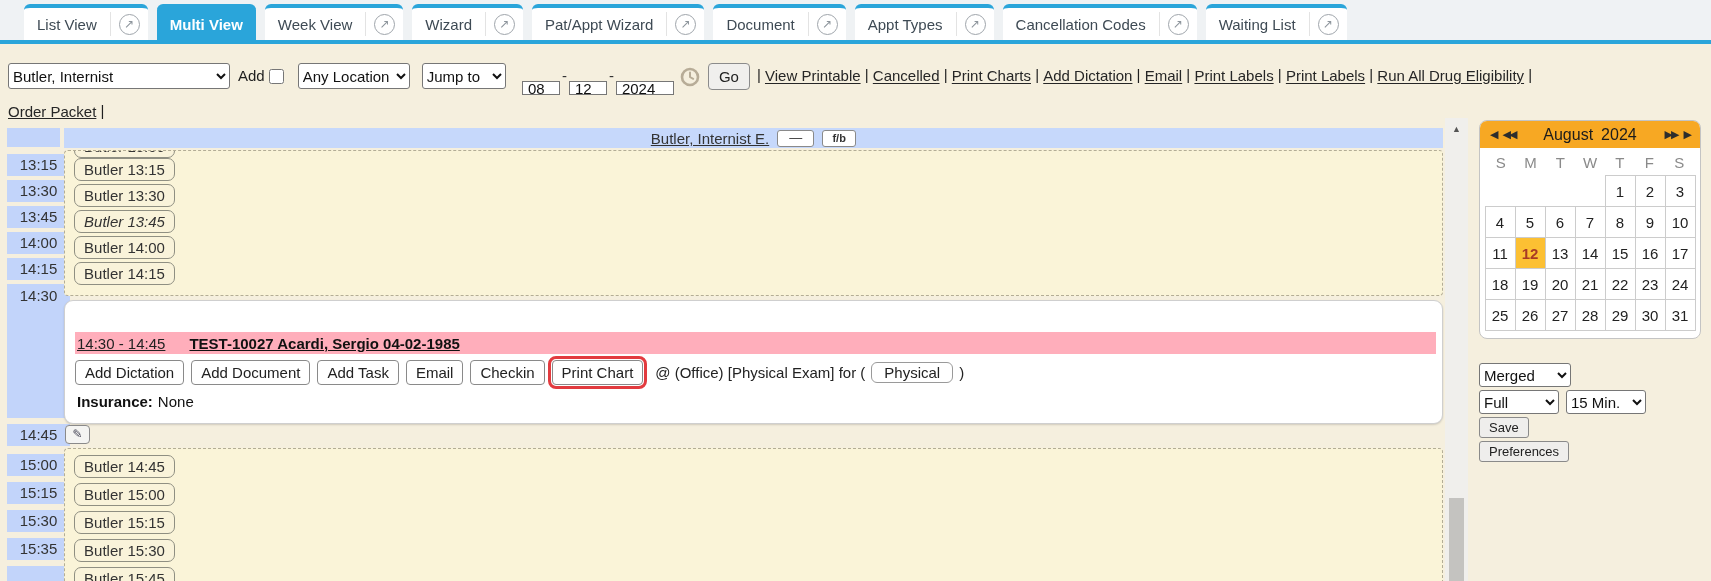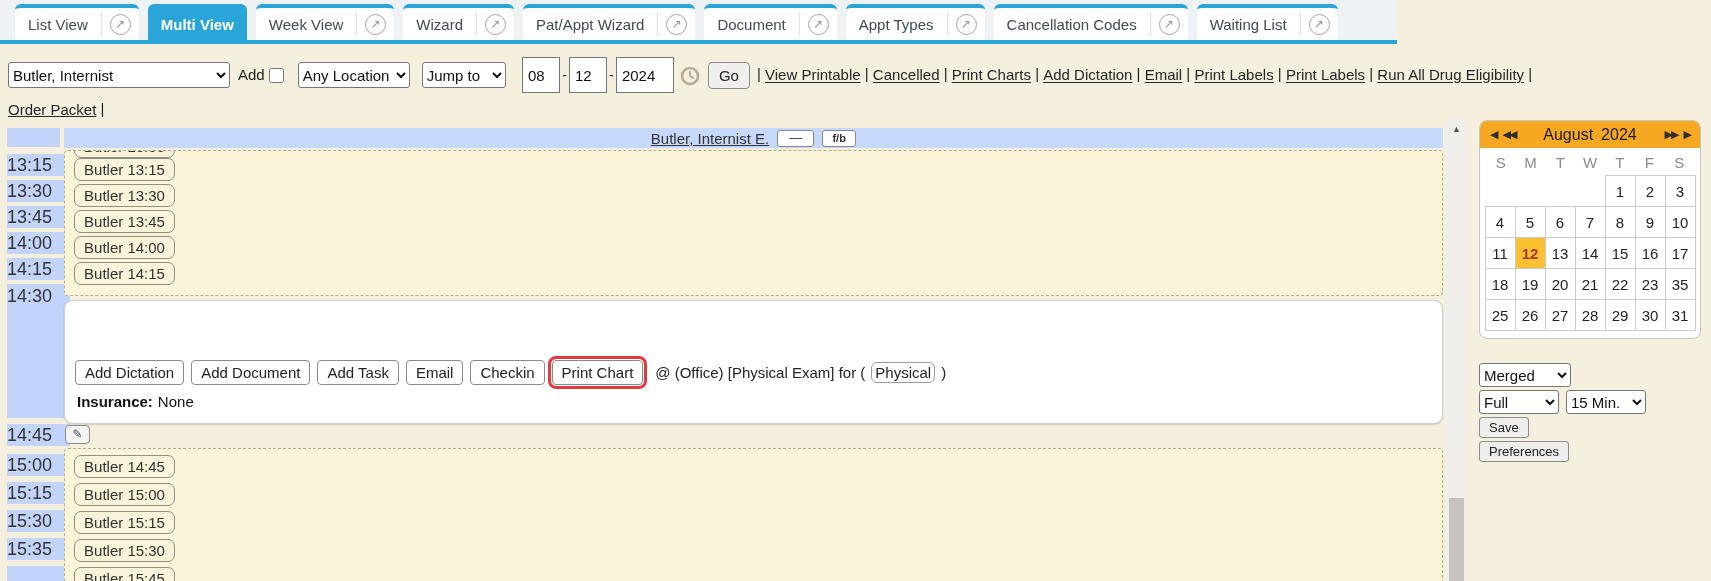--- a/index.html
+++ b/index.html
@@ -1,70 +1,70 @@
 <!DOCTYPE html>
 <html><head>
 <meta charset="utf-8">
 <style>
 *{box-sizing:border-box;margin:0;padding:0;font-family:"Liberation Sans","DejaVu Sans",sans-serif;}
 html,body{width:1711px;height:581px;}
 body{position:relative;background:#f5efde;overflow:hidden;}
 a{cursor:pointer;}
 
 
-.tabstrip{position:absolute;top:0;left:0;width:1397px;height:44px;background:#eff2f4;border-bottom:4px solid #2aa5da;display:flex;align-items:flex-end;gap:9px;padding-left:15px;}
+.tabstrip{position:absolute;top:0;left:0;width:1711px;height:44px;background:#eff2f4;border-bottom:4px solid #2aa5da;display:flex;align-items:flex-end;gap:9px;padding-left:24px;}
 .tab{display:flex;align-items:center;height:36px;background:#fff;border-radius:6px 6px 0 0;border-top:4px solid #2aa5da;color:#3e4a54;font-size:15px;cursor:pointer;white-space:nowrap;}
 .tab-label{padding:0 13px;}
 .tab-sep{width:1px;height:24px;background:#e3e3e3;}
 .tab-arrow{width:21px;height:21px;border:1px solid #9fa5ab;border-radius:50%;color:#8d959c;font-size:12px;line-height:19px;text-align:center;margin:0 8px;flex:none;}
 .tab.active{background:#2aa5da;color:#fff;font-weight:bold;}
 
 
 .toolbar{position:absolute;top:57px;left:8px;width:1532px;font-size:15px;color:#1e1e1e;line-height:30px;}
 .toolbar *{vertical-align:middle;}
 select{height:26px;font-size:15px;border:1px solid #767676;border-radius:3px;background:#fff;color:#111;}
 .sel-provider{width:222px;margin-right:8px;}
 .lbl-add{margin-right:4px;}
 .cb-add{width:15px;height:15px;margin-right:14px;}
 .sel-loc{width:112px;margin-right:12px;}
 .sel-jump{width:84px;margin-right:12px;}
-.date-in{width:38px;height:36px;border:1px solid #767676;font-size:15px;padding:0 5px;background:#fff;color:#111;}
+.date-in{width:38px;height:14px;border:1px solid #767676;font-size:15px;padding:0 5px;background:#fff;color:#111;margin-top:24px;}
 .date-in.yr{width:58px;}
 .dsep{padding:0 2px;color:#333;}
 .clock{display:inline-block;margin:0 8px 0 6px;}
 .btn-go{height:27px;padding:0 10px;font-size:15px;background:#f0efed;border:1px solid #8b8b8b;border-radius:4px;color:#222;margin-right:7px;cursor:pointer;}
 .links{color:#1f1f1f;}
 .links a{color:#262626;text-decoration:underline;}
 
 
 .sched{position:absolute;left:0;top:118px;width:1444px;height:463px;overflow:hidden;}
 .tcol{position:absolute;left:7px;top:0;width:53px;height:100%;}
 .time-hdr{position:absolute;left:0;top:10px;width:53px;height:19px;background:#c2d4fa;}
-.time-cell{position:absolute;left:0;width:63px;height:22px;background:#c2d4fa;color:#333;font-size:18px;text-align:left;line-height:22px;}
+.time-cell{position:absolute;left:0;width:63px;height:22px;background:#c2d4fa;color:#333;font-size:15px;text-align:center;line-height:22px;}
 .time-cell.tall{line-height:24px;}
 .mcol{position:absolute;left:64px;top:0;width:1379px;height:100%;}
 .colhdr{position:absolute;top:10px;left:0;width:100%;height:20px;background:#c6d8fb;display:flex;align-items:center;justify-content:center;gap:8px;font-size:15px;}
 .hdr-link{color:#333;text-decoration:underline;}
 .mini{height:17px;min-width:37px;background:#fff;border:1px solid #8a8a8a;border-radius:3px;font-size:13px;line-height:12px;color:#333;cursor:pointer;}
 .mini.fb{min-width:34px;font-size:11px;font-weight:bold;}
 .region{position:absolute;left:0;width:100%;border:1px dashed #b3ad96;border-radius:4px;background:#faf4d8;overflow:hidden;}
 .regA{top:32px;height:146px;}
 .regB{top:330px;height:300px;}
 .slotbtn{position:absolute;left:9px;width:101px;height:23px;background:#f9f3da;border:1px solid #8f8f82;border-radius:7px;font-size:15px;color:#333;text-align:center;line-height:20px;cursor:pointer;}
 
 
 .appt{position:absolute;top:182px;left:0;width:100%;height:124px;background:#fff;border:1px solid #cfcfcf;border-radius:9px;box-shadow:0 1px 2px rgba(0,0,0,.15);}
 .pinkbar{position:absolute;top:31px;left:10px;right:6px;height:22px;background:#ffaebb;display:flex;align-items:center;gap:24px;padding-left:2px;font-size:15px;}
 .appt-time{color:#222;text-decoration:underline;}
 .appt-patient{color:#111;font-weight:bold;text-decoration:underline;}
 .appt-actions{position:absolute;top:59px;left:10px;right:6px;display:flex;align-items:center;gap:7px;font-size:15px;}
 .abtn{height:25px;padding:0 9px;background:#fff;border:1px solid #8a8a8a;border-radius:4px;font-size:15px;color:#222;cursor:pointer;white-space:nowrap;}
 .abtn.hl{outline:3px solid #e23b3f;outline-offset:1px;}
 .appt-meta{margin-left:5px;color:#222;display:flex;align-items:center;gap:6px;white-space:nowrap;justify-content:flex-end;}
-.type-btn{display:inline-block;border:1px solid #9a9a9a;border-radius:6px;padding:1px 3px;background:#fff;cursor:pointer;}
+.type-btn{display:inline-block;border:1px solid #9a9a9a;border-radius:6px;padding:1px 12px;background:#fff;cursor:pointer;}
 .ins{position:absolute;top:92px;left:12px;font-size:15px;color:#111;}
 .ins b{margin-right:5px;}
 .editbtn{position:absolute;top:307px;left:1px;width:25px;height:19px;background:#f4f4f2;border:1px solid #8a8a8a;border-radius:4px;font-size:12px;line-height:13px;color:#445;cursor:pointer;}
 
 
 .vscroll{position:absolute;left:1445px;top:118px;width:23px;height:463px;background:#f0efec;}
 .varrow{height:22px;text-align:center;font-size:9px;line-height:22px;color:#555;cursor:pointer;}
 .vthumb{position:absolute;left:4px;top:380px;width:15px;height:90px;background:#c4c3c0;cursor:pointer;}
 
 
@@ -167,25 +167,29 @@
   <div class="mcol">
     <div class="colhdr">
       <a class="hdr-link">Butler, Internist E.</a>
       <button class="mini">—</button>
       <button class="mini fb">f/b</button>
     </div>
     <div class="region regA">
         <button class="slotbtn" style="top: -16px;">Butler 13:00</button>
         <button class="slotbtn" style="top: 7px;">Butler 13:15</button>
         <button class="slotbtn" style="top: 33px;">Butler 13:30</button>
-        <button class="slotbtn" style="top: 59px;">Butler 13:45</button>
+        <button class="slotbtn" style="top: 59px; font-style: italic;">Butler 13:45</button>
         <button class="slotbtn" style="top: 85px;">Butler 14:00</button>
         <button class="slotbtn" style="top: 111px;">Butler 14:15</button>
       </div>
     <div class="appt">
+      <div class="pinkbar">
+        <a class="appt-time">14:30 - 14:45</a>
+        <a class="appt-patient">TEST-10027 Acardi, Sergio 04-02-1985</a>
+      </div>
       <div class="appt-actions">
         <button class="abtn">Add Dictation</button>
           <button class="abtn">Add Document</button>
           <button class="abtn">Add Task</button>
           <button class="abtn">Email</button>
           <button class="abtn">Checkin</button>
           <button class="abtn hl">Print Chart</button>
           <span class="appt-meta">
           <span>@ (Office)  [Physical Exam] for (</span>
           <span class="type-btn">Physical</span>
@@ -256,21 +260,21 @@
           <td>16</td>
           <td>17</td>
         </tr>
         <tr>
           <td>18</td>
           <td>19</td>
           <td>20</td>
           <td>21</td>
           <td>22</td>
           <td>23</td>
-          <td>35</td>
+          <td>24</td>
         </tr>
         <tr>
           <td>25</td>
           <td>26</td>
           <td>27</td>
           <td>28</td>
           <td>29</td>
           <td>30</td>
           <td>31</td>
         </tr>

